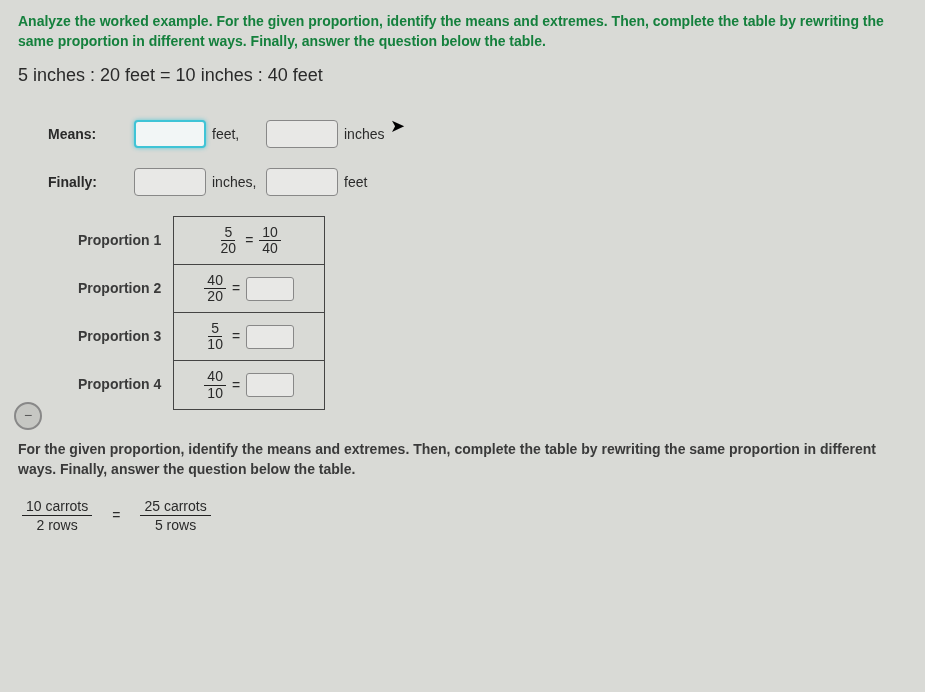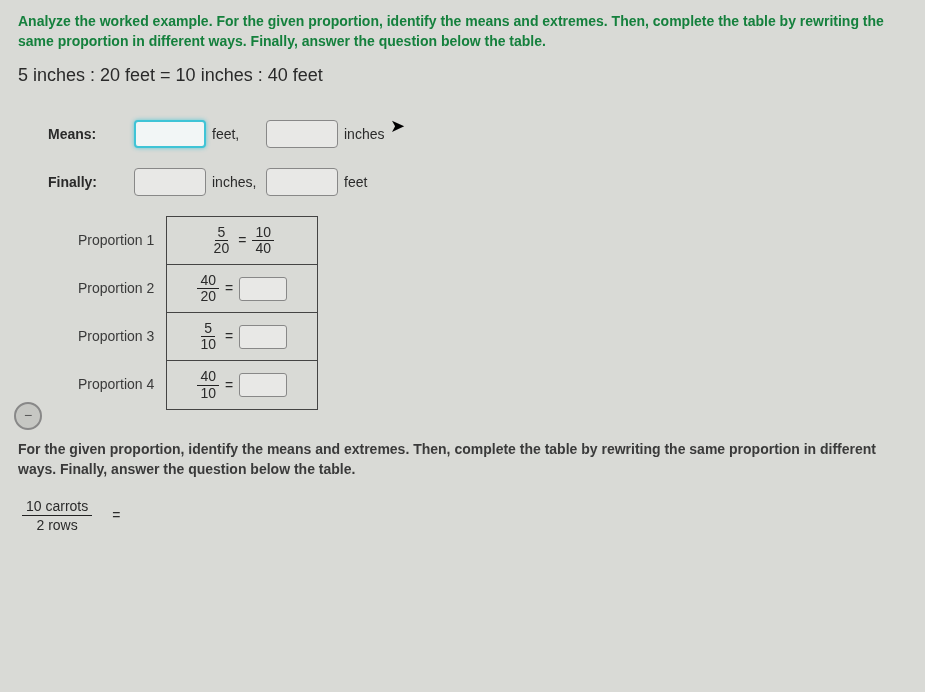--- a/index.html
+++ b/index.html
@@ -65,21 +65,21 @@
   }
   .prop-labels {
     display: flex;
     flex-direction: column;
   }
   .prop-label-cell {
     height: 48px;
     display: flex;
     align-items: center;
     padding-right: 12px;
-    font-weight: normal;
+    font-weight: bold;
     color: #3a3a3a;
   }
   .prop-values {
     border: 1px solid #444;
     display: flex;
     flex-direction: column;
   }
   .prop-value-cell {
     height: 48px;
     width: 150px;
@@ -232,15 +232,19 @@
 
 
   <div class="second-instruction">For the given proportion, identify the means and extremes. Then, complete the table by rewriting the same proportion in different ways. Finally, answer the question below the table.</div>
 
   <div class="ratio-frac-line">
     <span class="ratio-frac">
       <span class="num">10 carrots</span>
       <span class="den">2 rows</span>
     </span>
     <span>=</span>
+    <span class="ratio-frac">
+      <span class="num">25 carrots</span>
+      <span class="den">5 rows</span>
+    </span>
   </div>
 
 </div>
 
 </body></html>

